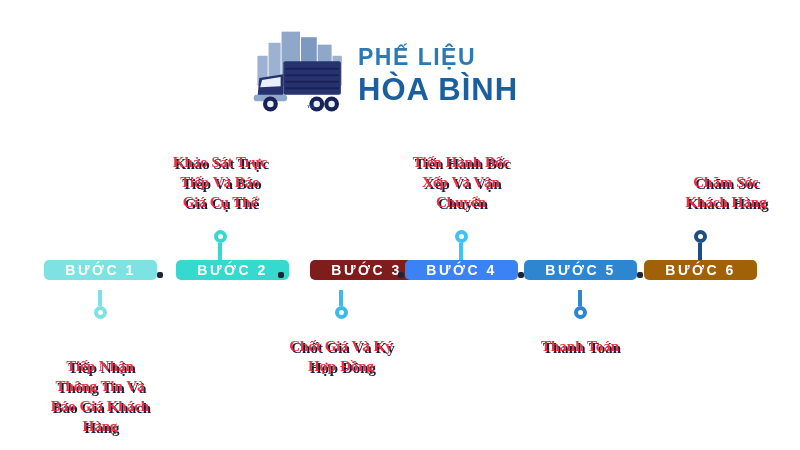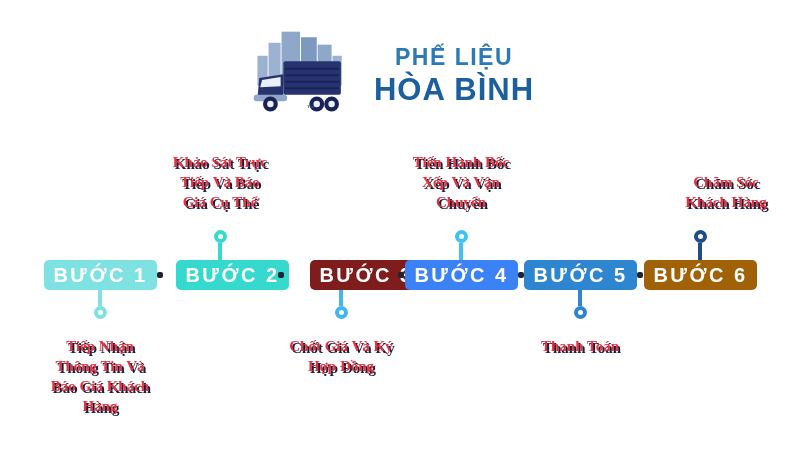--- a/index.html
+++ b/index.html
@@ -2,28 +2,28 @@
 <html><head>
 <meta charset="utf-8">
 <style>
   html,body{margin:0;padding:0;background:#fff;}
   .canvas{position:relative;width:800px;height:450px;background:#ffffff;overflow:hidden;
           font-family:"Liberation Sans", sans-serif;}
 
   
   .logo-truck{position:absolute;left:250px;top:27px;width:102px;height:90px;}
   .logo-tm{position:absolute;left:307px;top:104px;font-size:8px;font-weight:bold;color:#2B4DA0;}
-  .logo-text{position:absolute;left:358px;top:44px;width:192px;text-align:center;}
+  .logo-text{position:absolute;left:358px;top:44px;width:192px;text-align:left;}
   .logo-line1{font-size:23px;font-weight:bold;letter-spacing:1.5px;line-height:26px;}
   .logo-line2{font-size:31px;font-weight:bold;letter-spacing:1px;line-height:34px;margin-top:3px;}
 
   
-  .step-btn{position:absolute;top:260px;width:113px;height:30px;border-radius:5px;
+  .step-btn{position:absolute;top:260px;width:113px;height:20px;border-radius:5px;
             display:flex;align-items:center;justify-content:center;
-            font-weight:bold;font-size:20px;letter-spacing:2.5px;color:#fff;}
+            font-weight:bold;font-size:14px;letter-spacing:2.5px;color:#fff;}
   .p1{left:44px}.p2{left:176px}.p3{left:285px}.p4{left:405px}.p5{left:524px}.p6{left:644px}
 
   
   .dot{position:absolute;top:272px;width:6px;height:6px;border-radius:2px;}
   .d1{left:157px}.d2{left:278px}.d3{left:398px}.d4{left:518px}.d5{left:637px}
 
   
   .conn-line{position:absolute;width:4px;}
   .line-u2{left:218px;top:243px;height:17px}
   .line-u4{left:459px;top:243px;height:17px}
@@ -41,21 +41,21 @@
   .ring-d5{left:574px;top:306px}
 
   
   .desc{position:absolute;width:170px;text-align:center;white-space:pre-line;
         font-family:"Liberation Serif", serif;font-weight:700;
         font-size:15px;line-height:20px;
         text-shadow:2px 2px 0 #12233F;}
   .desc-t2{left:135px;bottom:238px}
   .desc-t4{left:376px;bottom:238px}
   .desc-t6{left:641px;bottom:238px}
-  .desc-b1{left:15px;top:336px}
+  .desc-b1{left:15px;top:356px}
   .desc-b3{left:256px;top:336px}
   .desc-b5{left:495px;top:336px}
 </style>
 </head>
 <body>
 
 <div class="canvas">
 
   <svg class="logo-truck" viewBox="0 0 110 95" xmlns="http://www.w3.org/2000/svg" aria-hidden="true">
     <g>

